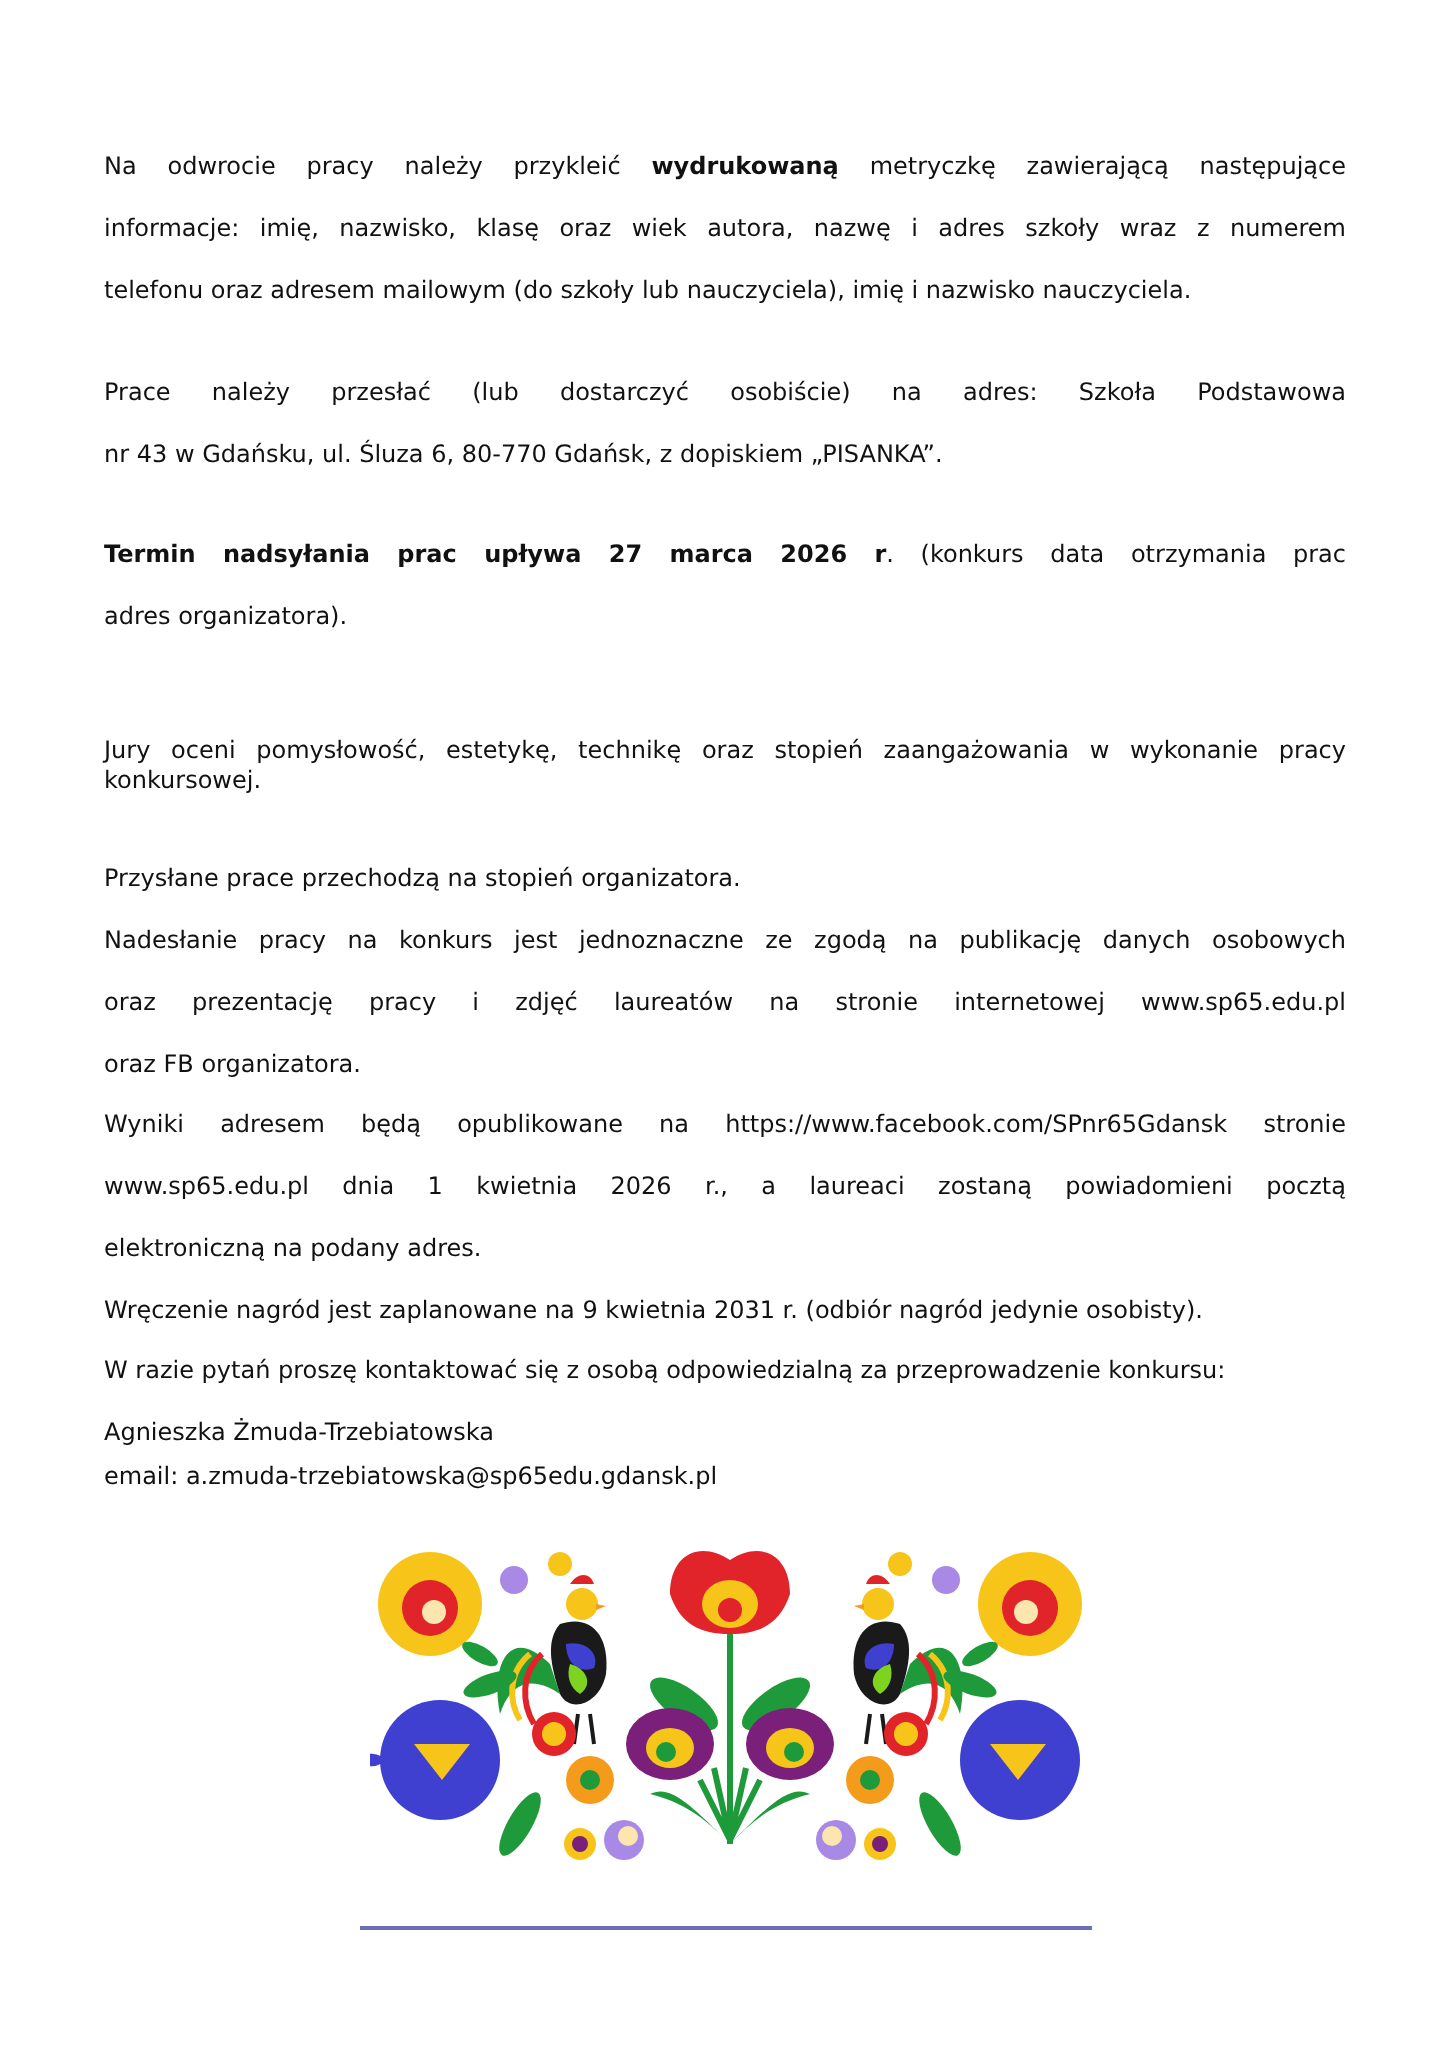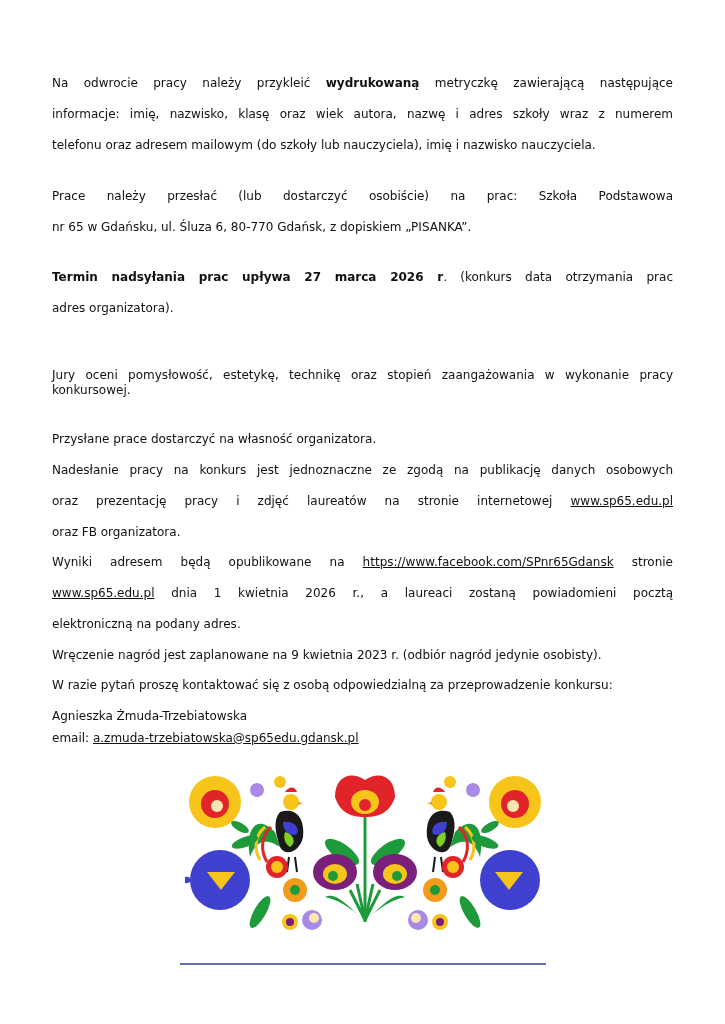--- a/index.html
+++ b/index.html
@@ -3,50 +3,50 @@
 <meta charset="utf-8">
 <style>
   html, body { margin: 0; padding: 0; background: #ffffff; }
   body { width: 725px; height: 1024px; position: relative; overflow: hidden;
          font-family: "DejaVu Sans", sans-serif; color: #111; }
   .page { position: absolute; left: 52px; top: 48px; width: 621px; }
   .line { position: absolute; left: 0; width: 621px; height: 31px; line-height: 31px;
           font-size: 12px; white-space: nowrap; margin-top: 20px; }
   .just { text-align: justify; text-align-last: justify; }
   b { font-weight: bold; }
-  a { color: #111; text-decoration: underline; }
+  a { color: #111; }
   .ornament { position: absolute; left: 185px; top: 772px; width: 360px; height: 160px; }
   .rule { position: absolute; left: 180px; top: 963px; width: 366px; height: 2px; background: #6b6fb8; }
 </style>
 </head>
 <body>
 
 <div class="page">
 
   <div class="line just" style="top:0px"><span>Na odwrocie pracy należy przykleić </span><b>wydrukowaną</b><span> metryczkę zawierającą następujące</span></div>
   <div class="line just" style="top:31px">informacje: imię, nazwisko, klasę oraz wiek autora, nazwę i adres szkoły wraz z numerem</div>
   <div class="line" style="top:62px">telefonu oraz adresem mailowym (do szkoły lub nauczyciela), imię i nazwisko nauczyciela.</div>
 
-  <div class="line just" style="top:113px">Prace należy przesłać (lub dostarczyć osobiście) na prac: Szkoła Podstawowa</div>
-  <div class="line" style="top:144px">nr 65 w Gdańsku, ul. Śluza 6, 80-770 Gdańsk, z dopiskiem „PISANKA”.</div>
+  <div class="line just" style="top:113px">Prace należy przesłać (lub dostarczyć osobiście) na adres: Szkoła Podstawowa</div>
+  <div class="line" style="top:144px">nr 43 w Gdańsku, ul. Śluza 6, 80-770 Gdańsk, z dopiskiem „PISANKA”.</div>
 
   <div class="line just" style="top:194px"><b>Termin nadsyłania prac upływa 27 marca 2026 r</b><span>. (konkurs data otrzymania prac</span></div>
   <div class="line" style="top:225px">adres organizatora).</div>
 
   <div class="line just" style="top:292px">Jury oceni pomysłowość, estetykę, technikę oraz stopień zaangażowania w wykonanie pracy</div>
   <div class="line" style="top:307px">konkursowej.</div>
 
-  <div class="line" style="top:356px">Przysłane prace dostarczyć na własność organizatora.</div>
+  <div class="line" style="top:356px">Przysłane prace przechodzą na stopień organizatora.</div>
   <div class="line just" style="top:387px">Nadesłanie pracy na konkurs jest jednoznaczne ze zgodą na publikację danych osobowych</div>
   <div class="line just" style="top:418px"><span>oraz prezentację pracy i zdjęć laureatów na stronie internetowej </span><a>www.sp65.edu.pl</a></div>
   <div class="line" style="top:449px">oraz FB organizatora.</div>
   <div class="line just" style="top:479px"><span>Wyniki adresem będą opublikowane na </span><a>https://www.facebook.com/SPnr65Gdansk</a><span> stronie</span></div>
   <div class="line just" style="top:510px"><a>www.sp65.edu.pl</a><span> dnia 1 kwietnia 2026 r., a laureaci zostaną powiadomieni pocztą</span></div>
   <div class="line" style="top:541px">elektroniczną na podany adres.</div>
-  <div class="line" style="top:572px">Wręczenie nagród jest zaplanowane na 9 kwietnia 2023 r. (odbiór nagród jedynie osobisty).</div>
+  <div class="line" style="top:572px">Wręczenie nagród jest zaplanowane na 9 kwietnia 2031 r. (odbiór nagród jedynie osobisty).</div>
   <div class="line" style="top:602px">W razie pytań proszę kontaktować się z osobą odpowiedzialną za przeprowadzenie konkursu:</div>
   <div class="line" style="top:633px">Agnieszka Żmuda-Trzebiatowska</div>
   <div class="line" style="top:655px"><span>email: </span><a>a.zmuda-trzebiatowska@sp65edu.gdansk.pl</a></div>
 </div>
 
 <svg class="ornament" viewBox="0 0 360 160" xmlns="http://www.w3.org/2000/svg">
 
   <g>
     <path d="M180 30 L180 150" stroke="#1f9a3a" stroke-width="3" fill="none"></path>
     <path d="M180 150 C160 130 150 120 140 125 C160 130 170 140 180 150 C190 140 200 130 220 125 C210 120 200 130 180 150 Z" fill="#1f9a3a"></path>

